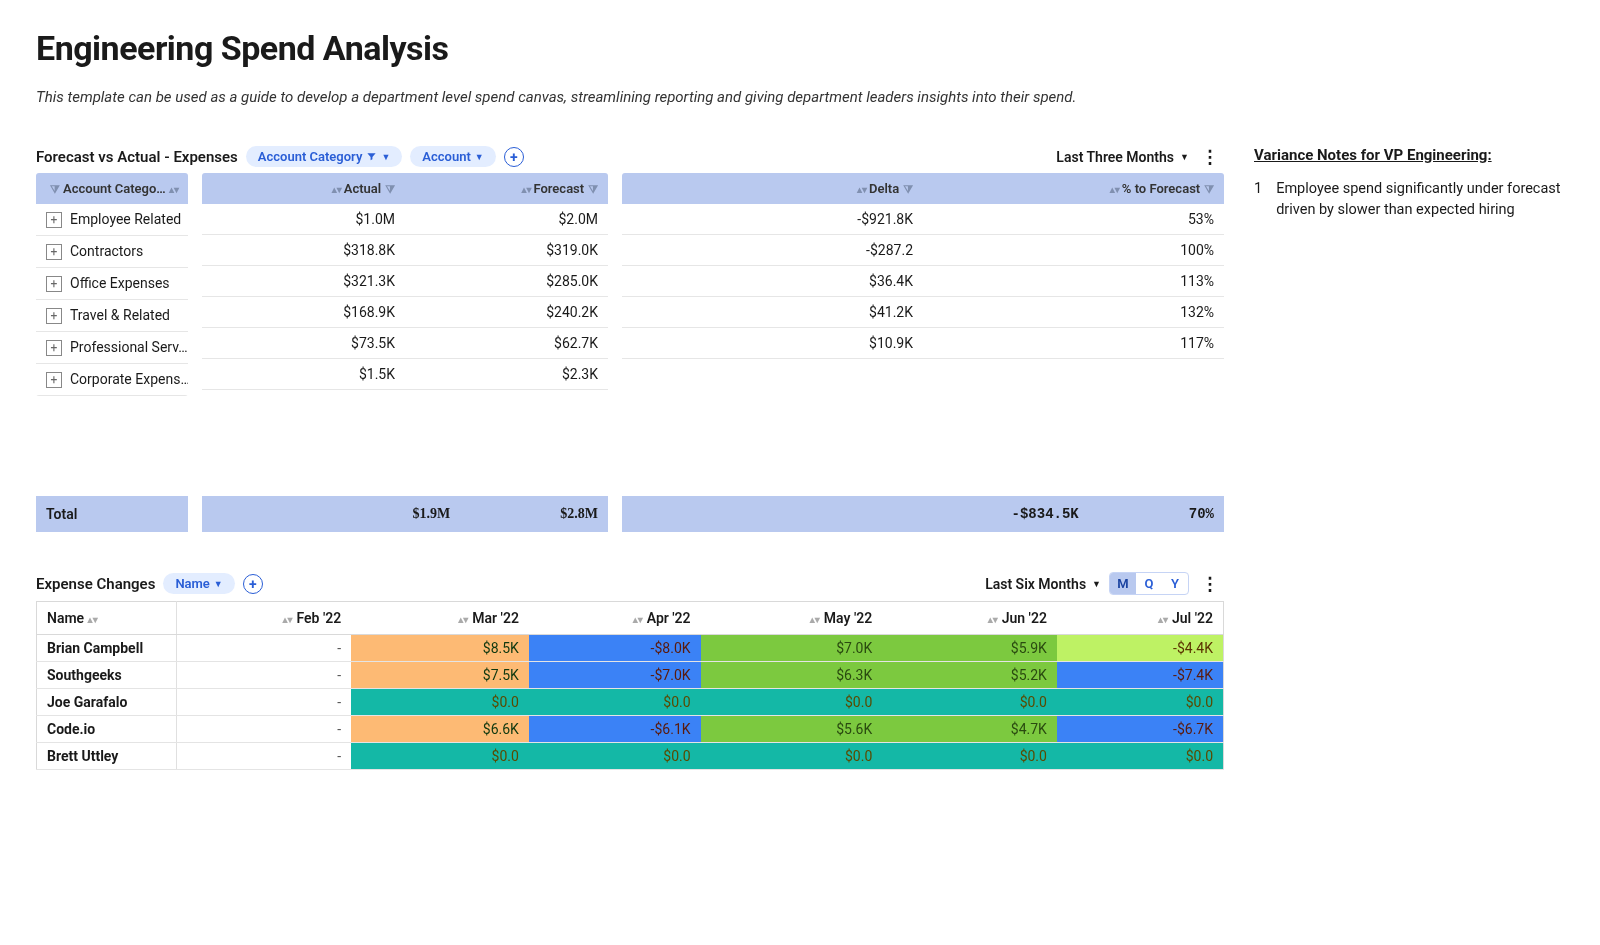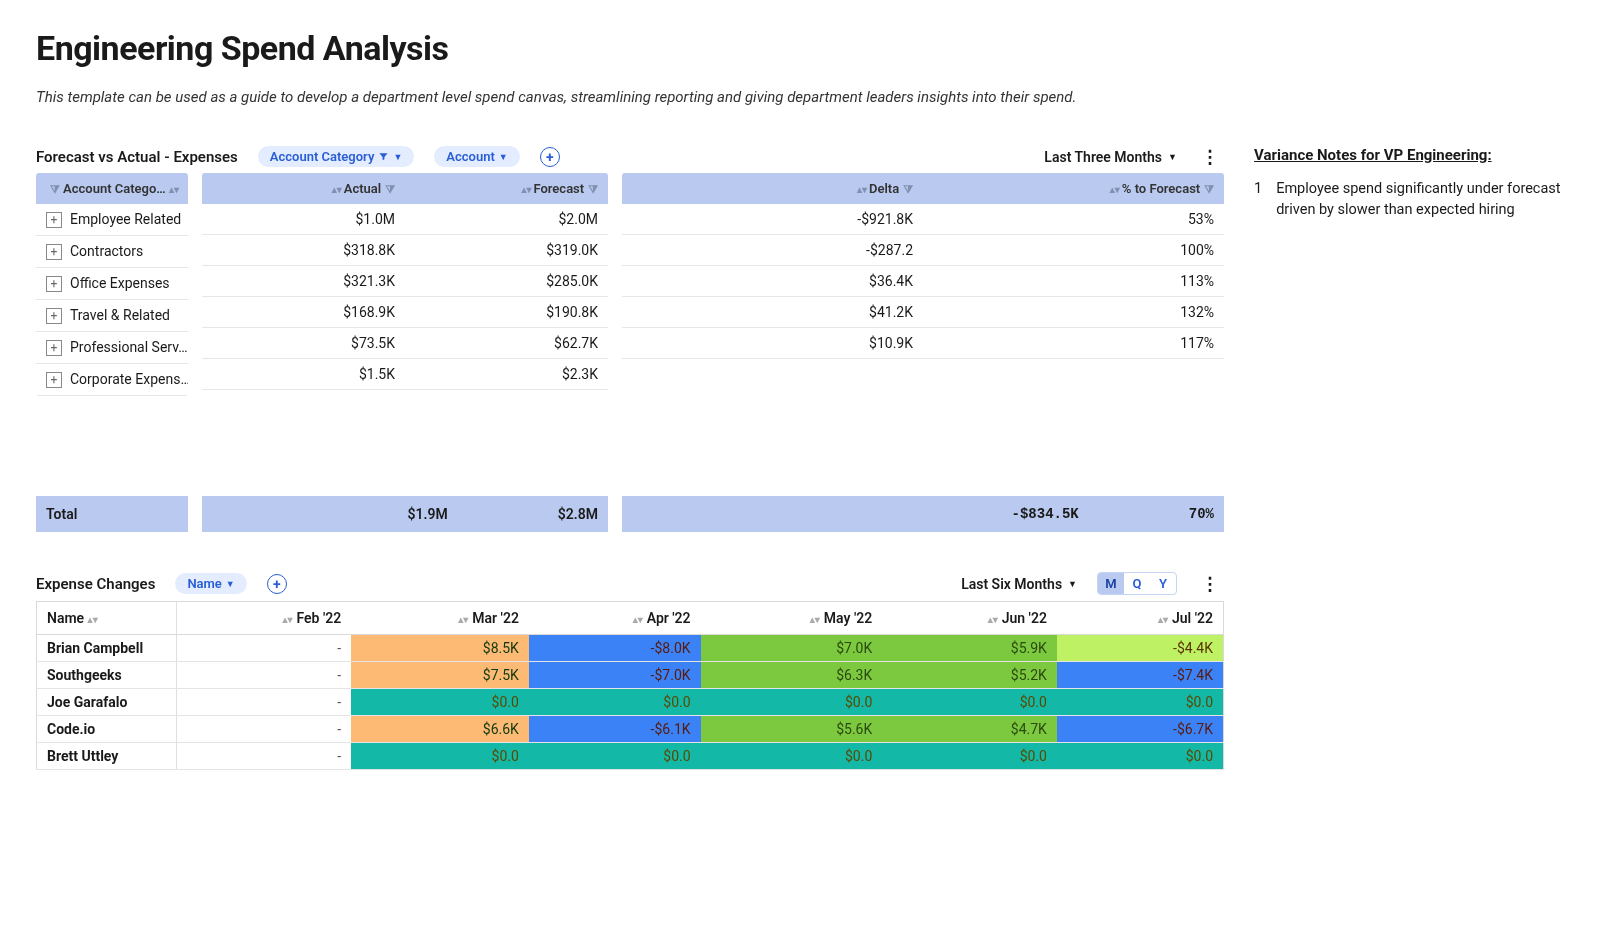--- a/index.html
+++ b/index.html
@@ -11,21 +11,21 @@
     font-size: 14px;
   }
   h1 { font-size: 34px; font-weight: 700; margin-bottom: 20px; letter-spacing: -0.5px; }
   .intro { font-style: italic; color: #333; margin-bottom: 40px; font-size: 15px; }
 
   .two-col { display: flex; gap: 30px; }
   .main-col { flex: 1; min-width: 0; }
   .side-col { width: 310px; flex-shrink: 0; }
 
   
-  .block-header { display: flex; align-items: center; gap: 20px; margin-bottom: 6px; }
+  .block-header { display: flex; align-items: center; gap: 8px; margin-bottom: 6px; }
   .block-title { font-weight: 600; font-size: 15px; }
   .pill {
     background: #e3edff;
     color: #2a5ed6;
     border-radius: 14px;
     padding: 3px 12px;
     font-size: 13px;
     font-weight: 600;
     display: inline-flex;
     align-items: center;
@@ -73,21 +73,21 @@
     cursor:pointer;
   }
   .sort-icon { color:#8090b0; font-size:10px; margin-right:2px; }
   .filter-icon { color:#8090b0; font-size:11px; margin-left:4px; }
   .t1-total { display:flex; gap:14px; margin-top:100px; }
   .t1-total > div {
     background:#b9c9ef; padding:10px 10px; font-weight:600; font-size:14px;
     display:flex;
   }
   .tot-cat { width:152px; }
-  .tot-af  { width:406px; justify-content:center; gap:0; }
+  .tot-af  { width:406px; justify-content:center; gap:0;font-family:Liberation Serif, serif; }
   .tot-af span:first-child{flex:1;text-align:right;padding-right:110px;}
   .tot-dp  { flex:1; justify-content:flex-end;font-family:Liberation Mono, monospace; }
   .tot-dp span:first-child{flex:1;text-align:right;padding-right:110px;}
 
   
   .block2 { margin-top:40px; }
   .seg-toggle { display:flex; border:1px solid #c6d4f5; border-radius:4px; overflow:hidden; }
   .seg-toggle > div { width:26px; text-align:center; font-size:13px; font-weight:600; color:#2a5ed6; padding:3px 0; cursor:pointer;}
   .seg-toggle > div.active { background:#b9c9ef; color:#1a42a0;}
   table.t2 { border-collapse:collapse; width:100%; border:1px solid #d9d9d9;}
@@ -198,21 +198,21 @@
               <tr>
                 <td>$318.8K</td>
                 <td>$319.0K</td>
               </tr>
               <tr>
                 <td>$321.3K</td>
                 <td>$285.0K</td>
               </tr>
               <tr>
                 <td>$168.9K</td>
-                <td>$190.8K</td>
+                <td>$240.2K</td>
               </tr>
               <tr>
                 <td>$73.5K</td>
                 <td>$62.7K</td>
               </tr>
               <tr>
                 <td>$1.5K</td>
                 <td>$2.3K</td>
               </tr>
             </tbody>

